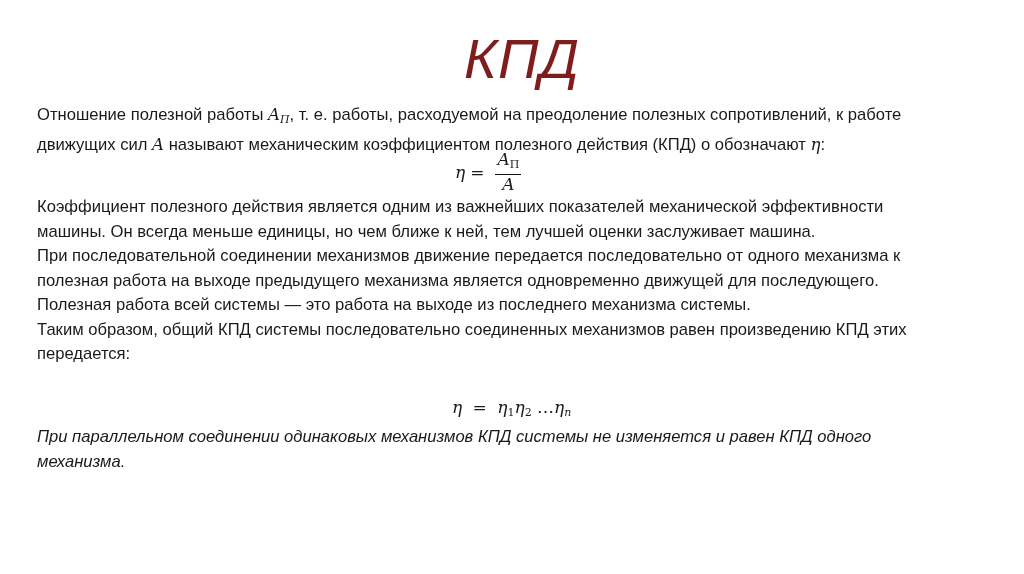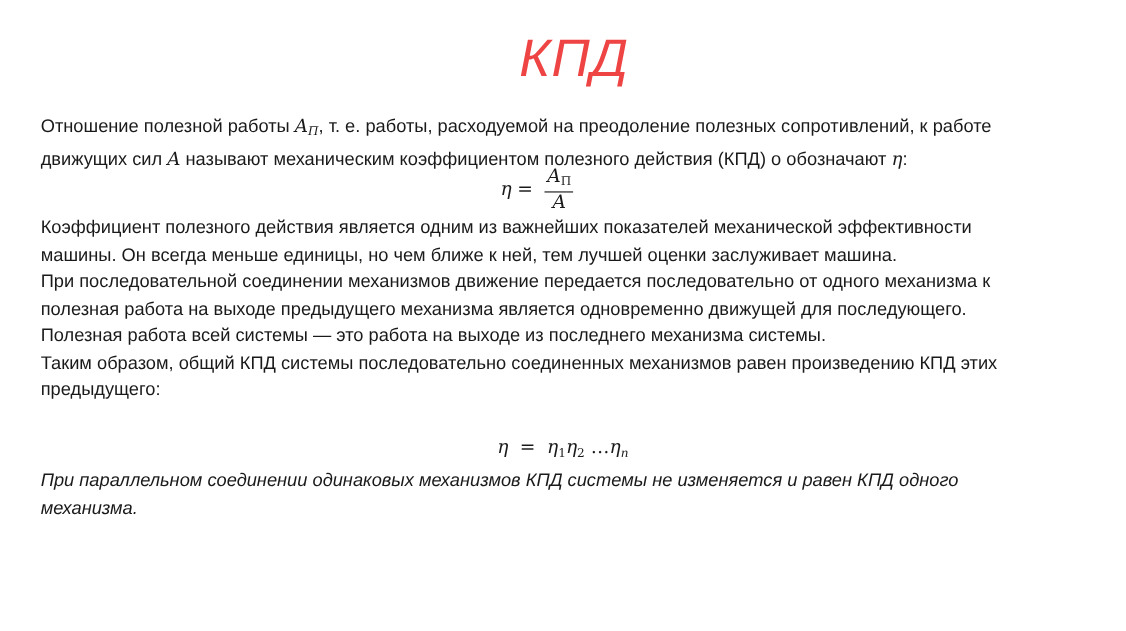--- a/index.html
+++ b/index.html
@@ -1,20 +1,20 @@
 <!DOCTYPE html>
 <html><head>
 <meta charset="utf-8">
 <style>
   html, body { margin: 0; padding: 0; background: #ffffff; }
   body { width: 1024px; height: 574px; position: relative; overflow: hidden;
          font-family: "Liberation Sans", "DejaVu Sans", sans-serif; color: #1a1a1a; }
   .title { position: absolute; left: 0; right: 0; top: 26px; text-align: center;
-           font-size: 48px; font-style: italic; font-weight: 300; letter-spacing: 1px;
-           color: #ef4444; padding-left: 20px; }
+           font-size: 56px; font-style: italic; font-weight: 300; letter-spacing: 1px;
+           color: #7f1d1d; padding-left: 20px; }
   .content { position: absolute; left: 37px; top: 103px; width: 950px;
              font-size: 16.6px; line-height: 24.5px; }
   .line { white-space: nowrap; display: block; }
   .math { font-family: "DejaVu Serif", "Liberation Serif", serif; font-style: italic; }
   .sub { font-size: 11px; vertical-align: -3px; font-style: italic; }
   .sub-up { font-size: 11px; vertical-align: -3px; font-style: normal; }
   .formula1 { position: absolute; left: 455px; top: 150px; height: 44px;
               display: flex; align-items: center; font-family: "DejaVu Serif", serif; font-size: 17px; }
   .frac { display: inline-flex; flex-direction: column; align-items: center; margin-left: 6px; }
   .frac .num { padding: 0 2px; border-bottom: 1px solid #111; line-height: 19px; }
@@ -43,21 +43,21 @@
   </span>
 </div>
 
 <div class="content" style="top:195px;">
   <span class="line">Коэффициент полезного действия является одним из важнейших показателей механической эффективности</span>
   <span class="line">машины. Он всегда меньше единицы, но чем ближе к ней, тем лучшей оценки заслуживает машина.</span>
   <span class="line">При последовательной соединении механизмов движение передается последовательно от одного механизма к</span>
   <span class="line">полезная работа на выходе предыдущего механизма является одновременно движущей для последующего.</span>
   <span class="line">Полезная работа всей системы — это работа на выходе из последнего механизма системы.</span>
   <span class="line">Таким образом, общий КПД системы последовательно соединенных механизмов равен произведению КПД этих</span>
-  <span class="line">предыдущего:</span>
+  <span class="line">передается:</span>
 </div>
 
 <div class="formula2">
   <span class="math">η</span>
   <span class="eq">=</span>
   <span class="math">η</span><span class="sub-up">1</span><span class="math">η</span><span class="sub-up">2</span><span> …</span><span class="math">η</span><span class="sub">n</span>
 </div>
 
 <div class="p-last">
   <span class="line">При параллельном соединении одинаковых механизмов КПД системы не изменяется и равен КПД одного</span>

